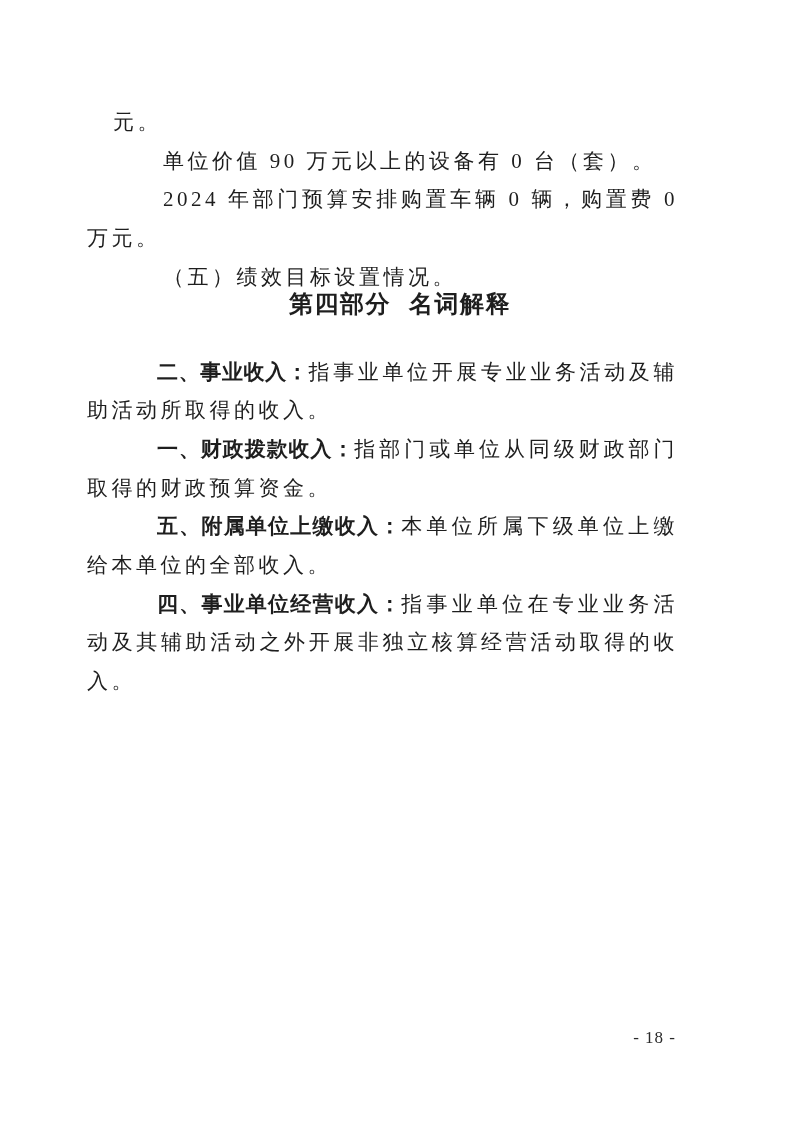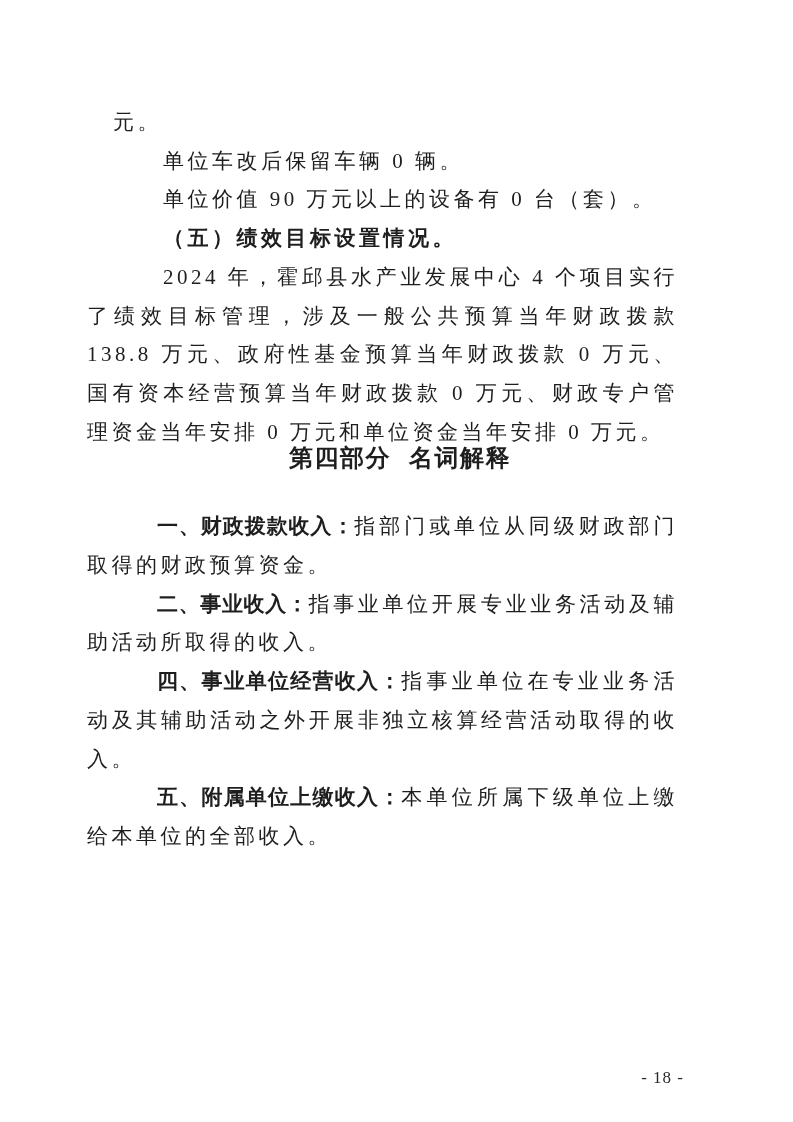--- a/index.html
+++ b/index.html
@@ -28,21 +28,21 @@
     line-height: 38.7px;
     letter-spacing: 3.5px;
     text-align: justify;
     color: #1e1e1e;
   }
   p.ind { text-indent: 76px; }
   p.cont { text-indent: 26px; }
   p.def { text-indent: 70px; }
   .subsection-heading {
     font-family: "Liberation Sans", "DejaVu Sans", sans-serif;
-    font-weight: bold;
+    font-weight: normal;
     letter-spacing: 1px;
     text-align: left;
   }
   .part-heading {
     margin: -14px 0 28px 0;
     padding-left: 35px;
     font-family: "Liberation Sans", "DejaVu Sans", sans-serif;
     font-weight: bold;
     font-size: 24px;
     line-height: 42px;
@@ -55,54 +55,52 @@
     font-family: "Liberation Sans", "DejaVu Sans", sans-serif;
     font-weight: bold;
     letter-spacing: 0.5px;
   }
   .def-text {
     font-family: "Liberation Serif", "DejaVu Serif", serif;
   }
   .footer {
     position: absolute;
     top: 1029px;
-    right: 109px;
+    right: 117px;
     font-family: "Liberation Serif", "DejaVu Serif", serif;
     font-size: 17px;
     line-height: 1;
     letter-spacing: 1px;
     color: #2a2a2a;
-    margin-top: 40px;
   }
 </style>
 </head>
 <body>
 
 <div class="page">
   <div class="content">
 
     <p class="line cont">元。</p>
 
-    <p class="line ind">单位车改后保留车辆 0 辆。</p>
 
     <p class="line ind">单位价值 90 万元以上的设备有 0 台（套）。</p>
 
+    <p class="line ind">2024 年部门预算安排购置车辆 0 辆，购置费 0 万元。</p>
 
 
     <p class="line ind subsection-heading">（五）绩效目标设置情况。</p>
 
-    <p class="line ind">2024 年，霍邱县水产业发展中心 4 个项目实行了绩效目标管理，涉及一般公共预算当年财政拨款 138.8 万元、政府性基金预算当年财政拨款 0 万元、国有资本经营预算当年财政拨款 0 万元、财政专户管理资金当年安排 0 万元和单位资金当年安排 0 万元。</p>
 
     <h2 class="part-heading">第四部分 名词解释</h2>
 
+    <p class="line def"><span class="term">二、事业收入：</span><span class="def-text">指事业单位开展专业业务活动及辅助活动所取得的收入。</span></p>
+
     <p class="line def"><span class="term">一、财政拨款收入：</span><span class="def-text">指部门或单位从同级财政部门取得的财政预算资金。</span></p>
 
-    <p class="line def"><span class="term">二、事业收入：</span><span class="def-text">指事业单位开展专业业务活动及辅助活动所取得的收入。</span></p>
 
+    <p class="line def"><span class="term">五、附属单位上缴收入：</span><span class="def-text">本单位所属下级单位上缴给本单位的全部收入。</span></p>
 
     <p class="line def"><span class="term">四、事业单位经营收入：</span><span class="def-text">指事业单位在专业业务活动及其辅助活动之外开展非独立核算经营活动取得的收入。</span></p>
-
-    <p class="line def"><span class="term">五、附属单位上缴收入：</span><span class="def-text">本单位所属下级单位上缴给本单位的全部收入。</span></p>
 
   </div>
 
   <div class="footer">- 18 -</div>
 </div>
 
 </body></html>

